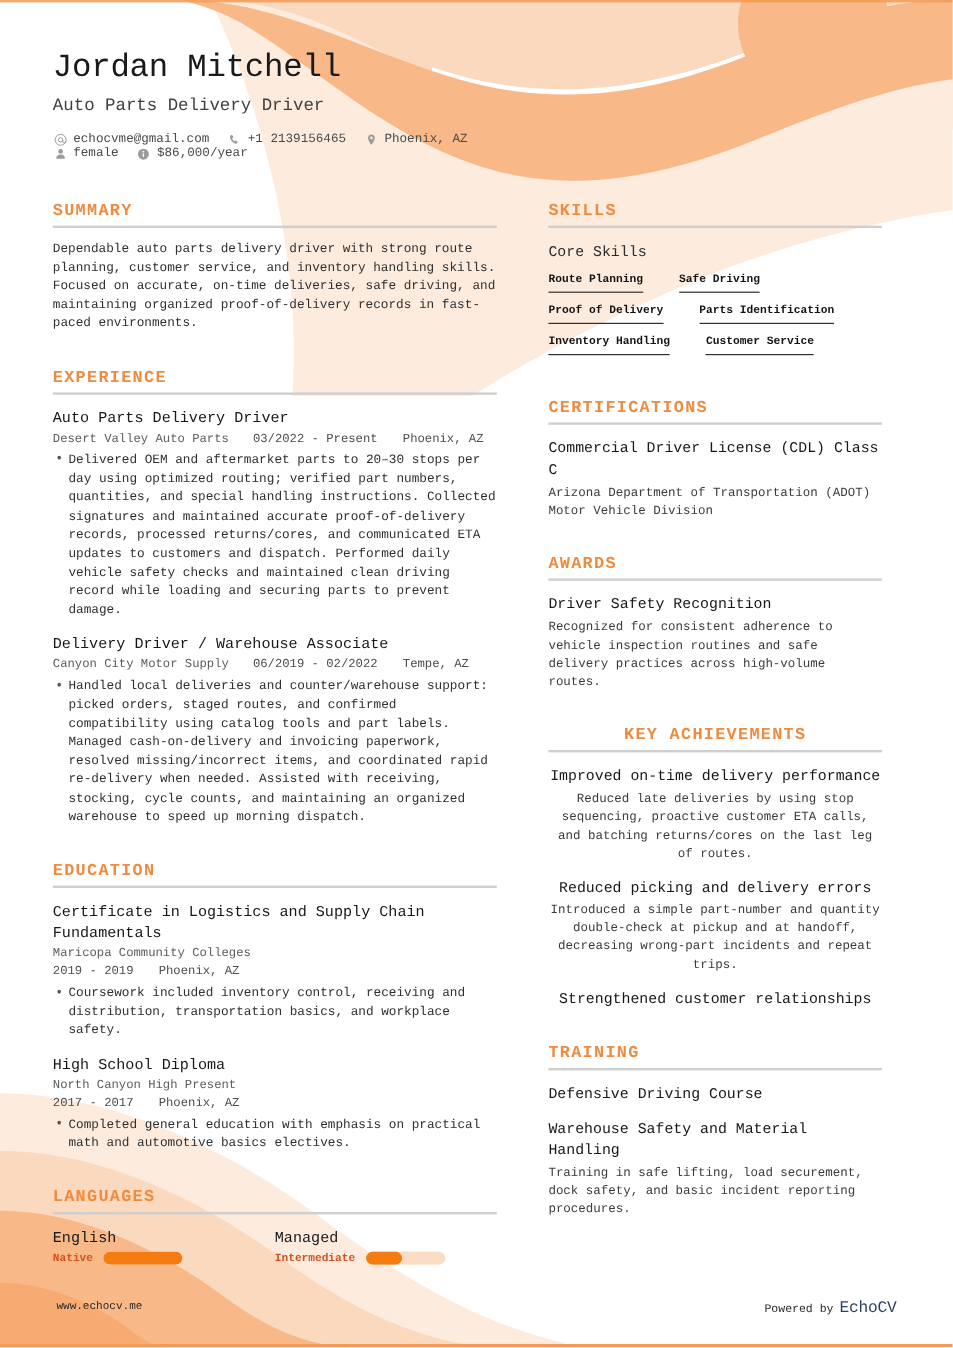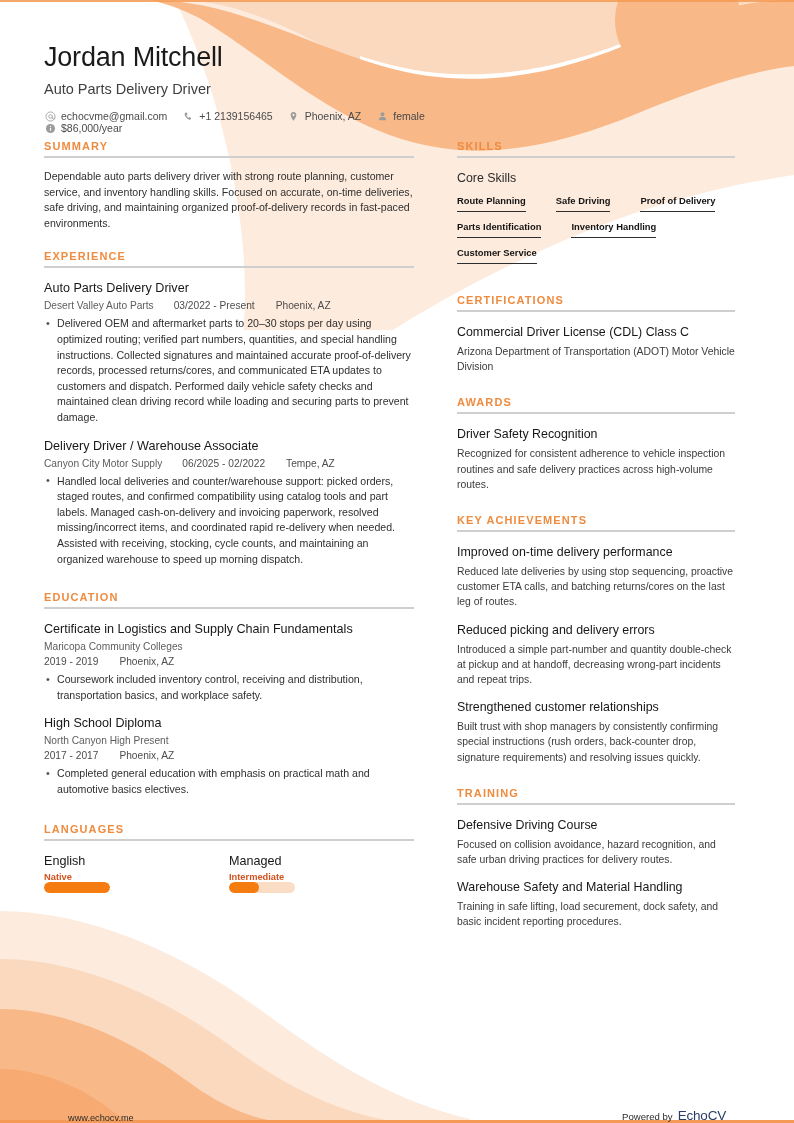--- a/index.html
+++ b/index.html
@@ -9,20 +9,21 @@
     background: #ffffff;
     font-family: "Liberation Sans", "DejaVu Sans", sans-serif;
     -webkit-font-smoothing: antialiased;
   }
   .page {
     position: relative;
     width: 794px;
     height: 1123px;
     overflow: hidden;
     background: #ffffff;
+    font-family: Liberation Mono, monospace;
   }
 
   
   .deco { position: absolute; pointer-events: none; }
   .deco-top { top: 0; left: 0; width: 794px; height: 330px; }
   .deco-bottom { bottom: 0; left: 0; width: 794px; height: 260px; }
   .topbar-line {
     position: absolute; top: 0; left: 0; width: 794px; height: 2px;
     background: #f49a54; opacity: .85;
   }
@@ -80,26 +81,27 @@
     width: 794px;
     display: flex;
     align-items: flex-start;
   }
   .col-left { width: 430px; padding-left: 44px; padding-right: 16px; }
   .col-right { width: 364px; padding-left: 27px; padding-right: 59px; }
 
   
   .section { margin-bottom: 17px; }
   .sec-title {
-    font-size: 11px;
+    font-size: 14px;
     letter-spacing: 1.1px;
     color: #ef8b3f;
     font-weight: 700;
     text-transform: uppercase;
     padding-bottom: 4px;
+    margin-top: 28px;
   }
   .sec-rule {
     height: 2px;
     background: #cfcfcf;
     width: 100%;
     margin-bottom: 11px;
   }
 
   
   .body-text {
@@ -154,21 +156,21 @@
 
   
   .lang-grid { display: flex; }
   .lang-block { width: 187px; }
   .lang-name {
     font-size: 12.6px;
     color: #171717;
     line-height: 18px;
     margin-bottom: 2px;
   }
-  .lang-row { display: flex; align-items: flex-start; flex-direction: column; }
+  .lang-row { display: flex; align-items: center; }
   .lang-level {
     font-size: 9.3px;
     font-weight: 700;
     color: #d2521f;
     margin-right: 9px;
     white-space: nowrap;
   }
   .lang-bar {
     position: relative;
     width: 66px;
@@ -221,23 +223,23 @@
     color: #3b3b3b;
   }
 
   
   .footer {
     position: absolute;
     left: 0; bottom: 0;
     width: 794px;
     height: 40px;
     display: flex;
-    align-items: flex-end;
+    align-items: flex-start;
     justify-content: space-between;
-    padding: 0 68px;
+    padding: 0 47px;
   }
   .footer-left {
     font-size: 9.2px;
     color: #2b2b2b;
   }
   .footer-right {
     display: flex;
     align-items: baseline;
     font-size: 9.6px;
     color: #2b2b2b;
@@ -353,21 +355,21 @@
           </div>
           <ul class="bullets">
             <li>Delivered OEM and aftermarket parts to 20–30 stops per day using optimized routing; verified part numbers, quantities, and special handling instructions. Collected signatures and maintained accurate proof-of-delivery records, processed returns/cores, and communicated ETA updates to customers and dispatch. Performed daily vehicle safety checks and maintained clean driving record while loading and securing parts to prevent damage.</li>
           </ul>
         </div>
 
         <div class="entry" style="margin-top:8px;">
           <div class="entry-title">Delivery Driver / Warehouse Associate</div>
           <div class="entry-meta">
             <span class="entry-org">Canyon City Motor Supply</span>
-            <span class="entry-dates">06/2025  -  02/2022</span>
+            <span class="entry-dates">06/2019  -  02/2022</span>
             <span class="entry-loc">Tempe, AZ</span>
           </div>
           <ul class="bullets">
             <li>Handled local deliveries and counter/warehouse support: picked orders, staged routes, and confirmed compatibility using catalog tools and part labels. Managed cash-on-delivery and invoicing paperwork, resolved missing/incorrect items, and coordinated rapid re-delivery when needed. Assisted with receiving, stocking, cycle counts, and maintaining an organized warehouse to speed up morning dispatch.</li>
           </ul>
         </div>
       </div>
 
       <div class="section" style="margin-top:24px;">
         <div class="sec-title">EDUCATION</div>
@@ -455,43 +457,41 @@
 
       <div class="section" style="margin-top:22px;">
         <div class="sec-title">AWARDS</div>
         <div class="sec-rule"></div>
         <div class="r-entry">
           <div class="r-title">Driver Safety Recognition</div>
           <div class="r-desc">Recognized for consistent adherence to vehicle inspection routines and safe delivery practices across high-volume routes.</div>
         </div>
       </div>
 
-      <div class="section" style="margin-top:22px;">
+      <div class="section" style="margin-top:22px;text-align:center;">
         <div class="sec-title">KEY ACHIEVEMENTS</div>
         <div class="sec-rule"></div>
         <div class="r-entry">
           <div class="r-title">Improved on-time delivery performance</div>
           <div class="r-desc">Reduced late deliveries by using stop sequencing, proactive customer ETA calls, and batching returns/cores on the last leg of routes.</div>
         </div>
         <div class="r-entry">
           <div class="r-title">Reduced picking and delivery errors</div>
           <div class="r-desc">Introduced a simple part-number and quantity double-check at pickup and at handoff, decreasing wrong-part incidents and repeat trips.</div>
         </div>
         <div class="r-entry">
           <div class="r-title">Strengthened customer relationships</div>
-          <div class="r-desc">Built trust with shop managers by consistently confirming special instructions (rush orders, back-counter drop, signature requirements) and resolving issues quickly.</div>
         </div>
       </div>
 
       <div class="section" style="margin-top:22px;">
         <div class="sec-title">TRAINING</div>
         <div class="sec-rule"></div>
         <div class="r-entry">
           <div class="r-title">Defensive Driving Course</div>
-          <div class="r-desc">Focused on collision avoidance, hazard recognition, and safe urban driving practices for delivery routes.</div>
         </div>
         <div class="r-entry">
           <div class="r-title">Warehouse Safety and Material Handling</div>
           <div class="r-desc">Training in safe lifting, load securement, dock safety, and basic incident reporting procedures.</div>
         </div>
       </div>
 
     </div>
   </div>
 

